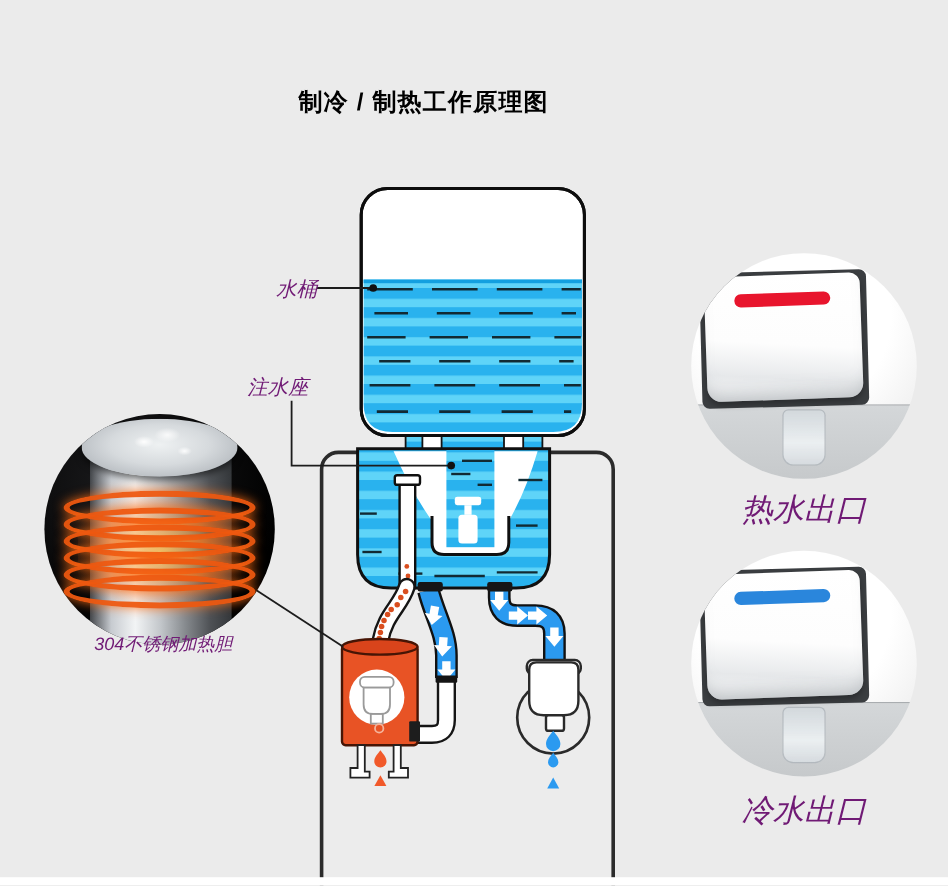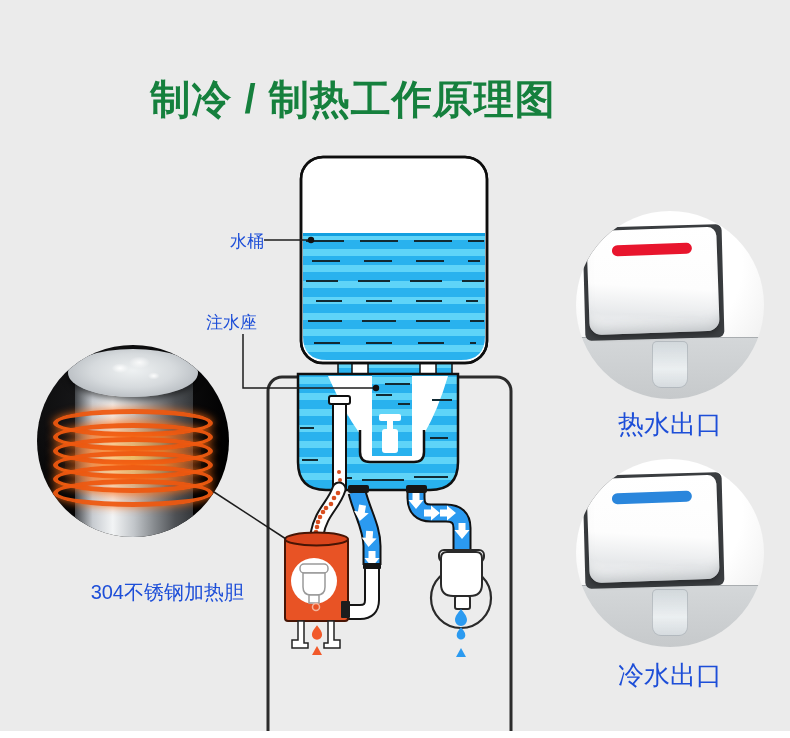--- a/index.html
+++ b/index.html
@@ -1,22 +1,22 @@
 <!DOCTYPE html>
 <html><head>
 <meta charset="utf-8">
 <style>
   html,body{margin:0;padding:0;}
   body{width:790px;height:738px;background:#ebebeb;font-family:"Liberation Sans","DejaVu Sans",sans-serif;}
   .canvas{position:relative;width:790px;height:738px;background:#ebebeb;overflow:hidden;}
-  .title{position:absolute;left:0;top:72px;width:706px;text-align:center;font-size:40px;font-weight:700;color:#15803d;letter-spacing:1px;}
-  .lbl{position:absolute;color:#1d4ed8;}
+  .title{position:absolute;left:0;top:72px;width:706px;text-align:center;font-size:20px;font-weight:700;color:#000000;letter-spacing:1px;}
+  .lbl{position:absolute;color:#701a75;font-style:italic;}
   .lbl-bucket{left:208px;top:230px;width:56px;text-align:right;font-size:17px;}
   .lbl-seat{left:206px;top:311px;font-size:17px;text-align:right;}
-  .lbl-heater{left:28px;top:579px;width:216px;text-align:right;font-size:20px;}
+  .lbl-heater{left:28px;top:528px;width:216px;text-align:center;font-size:15px;}
   .lbl-hot{left:570px;top:407px;width:200px;text-align:center;font-size:26px;}
   .lbl-cold{left:570px;top:658px;width:200px;text-align:center;font-size:26px;}
   svg.diagram{position:absolute;left:0;top:0;}
   
   .photo{position:absolute;left:37px;top:345px;width:192px;height:192px;border-radius:50%;overflow:hidden;
          background:radial-gradient(circle at 35% 30%,#1c1c1e,#000 72%);}
   .photo .cyl{position:absolute;left:38px;top:12px;width:118px;height:180px;
          background:linear-gradient(90deg,#43464a 0%,#c7cbd0 15%,#f2f4f5 32%,#c2c6ca 50%,#84888c 68%,#4e5155 85%,#34373a 100%);}
   .photo .glow{position:absolute;left:28px;top:68px;width:136px;height:92px;
          background:radial-gradient(ellipse at 50% 50%,rgba(255,195,70,.7),rgba(255,110,20,.28) 55%,transparent 78%);}

